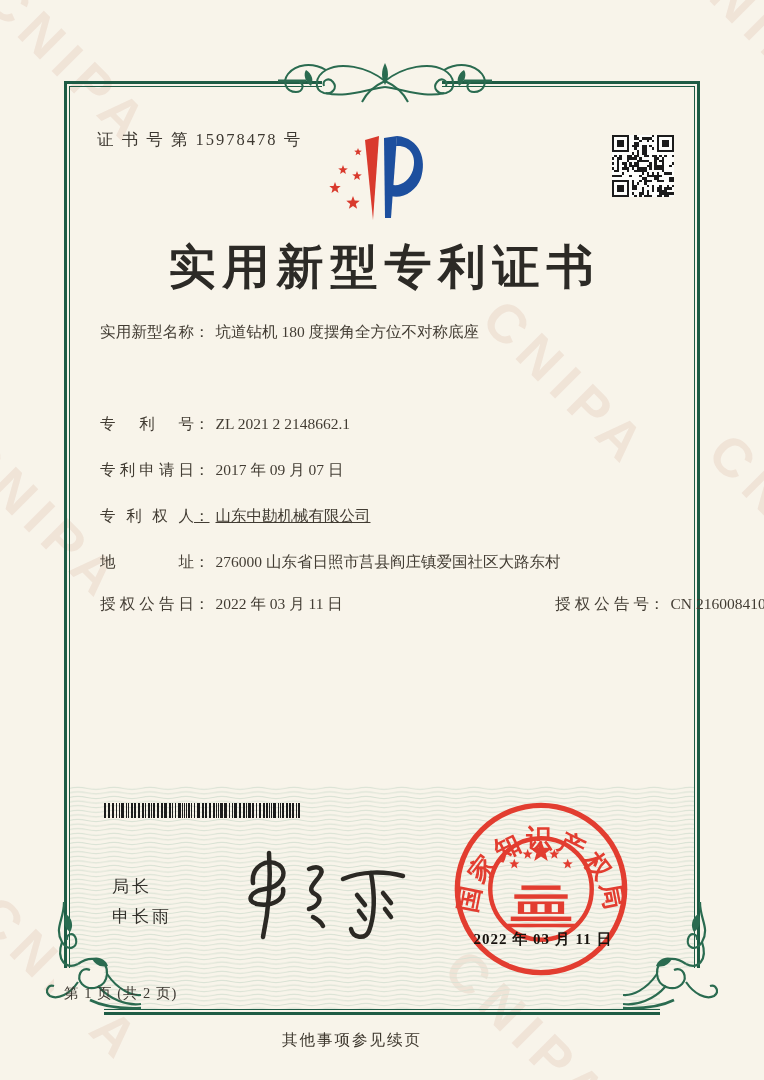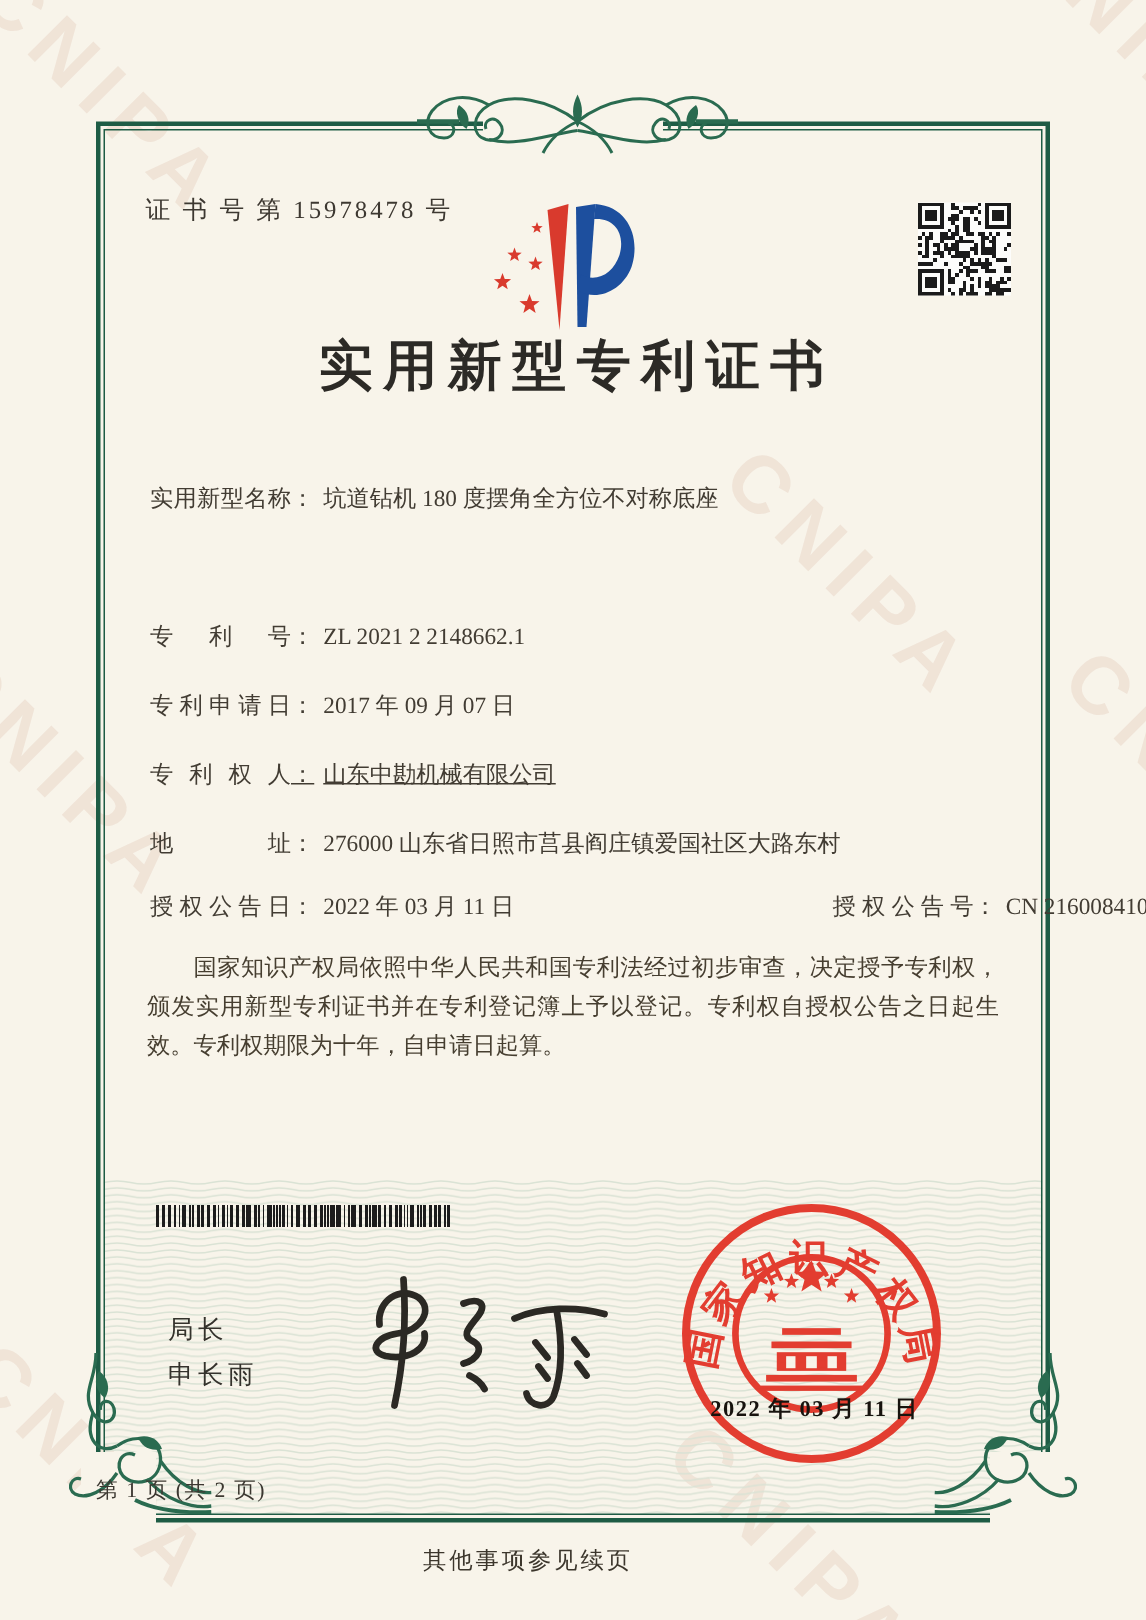--- a/index.html
+++ b/index.html
@@ -30,22 +30,22 @@
   .mask-br  { left:660px; top:968px; width:50px; height:50px; }
   .orn { position:absolute; z-index:4; }
   .orn-top { left:278px; top:56px; width:214px; height:50px; }
   .orn-bl  { left:46px;  top:902px; width:95px; height:115px; }
   .orn-br  { left:623px; top:902px; width:95px; height:115px; transform:scaleX(-1); }
   
   .cert-no { position:absolute; left:97px; top:129px; font-size:16.5px; letter-spacing:2px; z-index:5; }
   .logo { position:absolute; left:328px; top:126px; width:100px; height:100px; z-index:5; }
   .qr { position:absolute; left:612px; top:135px; width:62px; height:62px; z-index:5; background:#fdfdfb; }
   .title {
-    position:absolute; left:64px; width:634px; top:220px; text-align:center;
-    font-size:36px; font-weight:bold; letter-spacing:7px; text-indent:7px;
+    position:absolute; left:64px; width:634px; top:236px; text-align:center;
+    font-size:47px; font-weight:bold; letter-spacing:7px; text-indent:7px;
     color:#2c2a26; z-index:5;
   }
   
   .row { position:absolute; left:100px; font-size:15.5px; z-index:5; white-space:nowrap; color:#423c33; }
   .lb { display:inline-block; width:94px; text-align:justify; text-align-last:justify; vertical-align:top; }
   .val { margin-left:6px; }
   .row-grant-right { position:absolute; left:455px; top:0; }
   
   .body-text {
     position:absolute; left:98px; top:633px; width:568px; z-index:5;
@@ -463,21 +463,20 @@
     <span class="lb">地址</span><span>：</span><span class="val">276000  山东省日照市莒县阎庄镇爱国社区大路东村</span>
   </div>
   <div class="row" style="top:594px; left:100px; width:564px;">
     <span class="lb">授权公告日</span><span>：</span><span class="val">2022 年 03 月 11 日</span>
     <span class="row-grant-right">
       <span class="lb">授权公告号</span><span>：</span><span class="val">CN 216008410 U</span>
     </span>
   </div>
 
   <div class="body-text">
-    <p>国家知识产权局依照中华人民共和国专利法经过初步审查，决定授予专利权，颁发实用新型专利证书并在专利登记簿上予以登记。专利权自授权公告之日起生效。专利权期限为十年，自申请日起算。</p>
   </div>
 
   <svg class="barcode" viewBox="0 0 200 15" preserveAspectRatio="none" shape-rendering="crispEdges">
     <g id="barcode-bars" fill="#1c1c1c">
         <rect x="0" y="0" width="2" height="15"></rect>
         <rect x="4" y="0" width="2" height="15"></rect>
         <rect x="8" y="0" width="2" height="15"></rect>
         <rect x="12" y="0" width="1" height="15"></rect>
         <rect x="15" y="0" width="1" height="15"></rect>
         <rect x="17" y="0" width="3" height="15"></rect>

